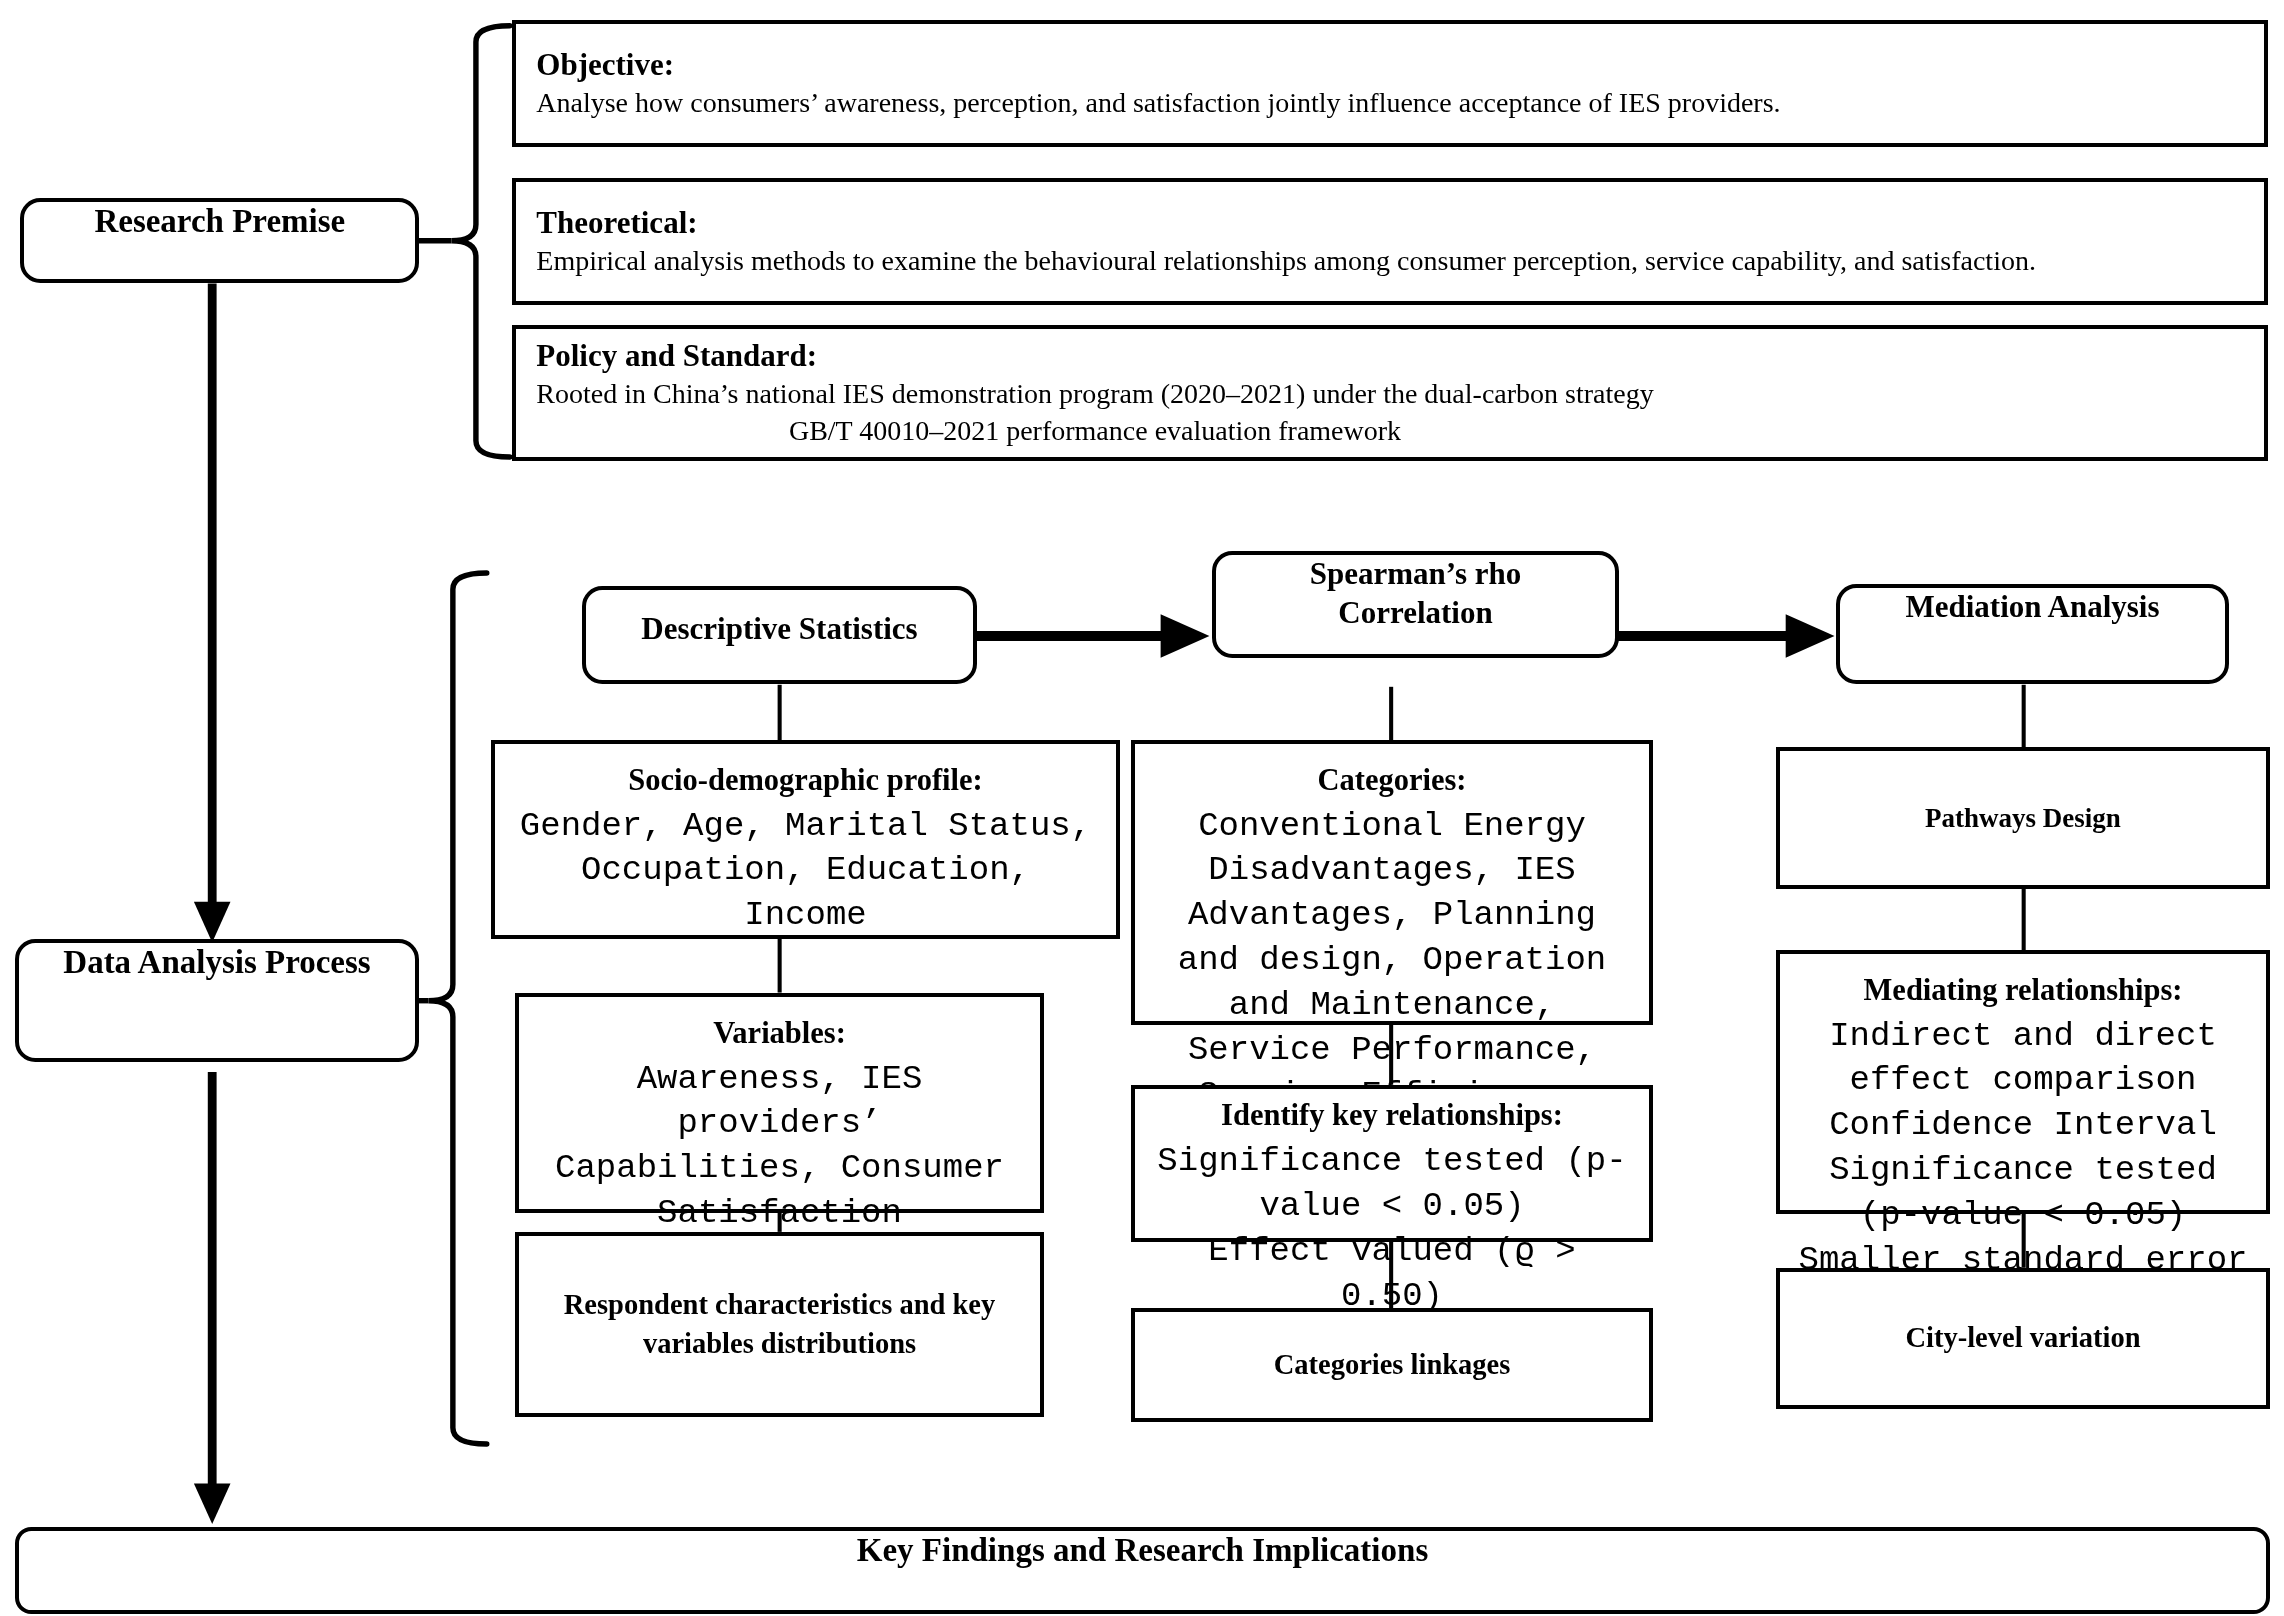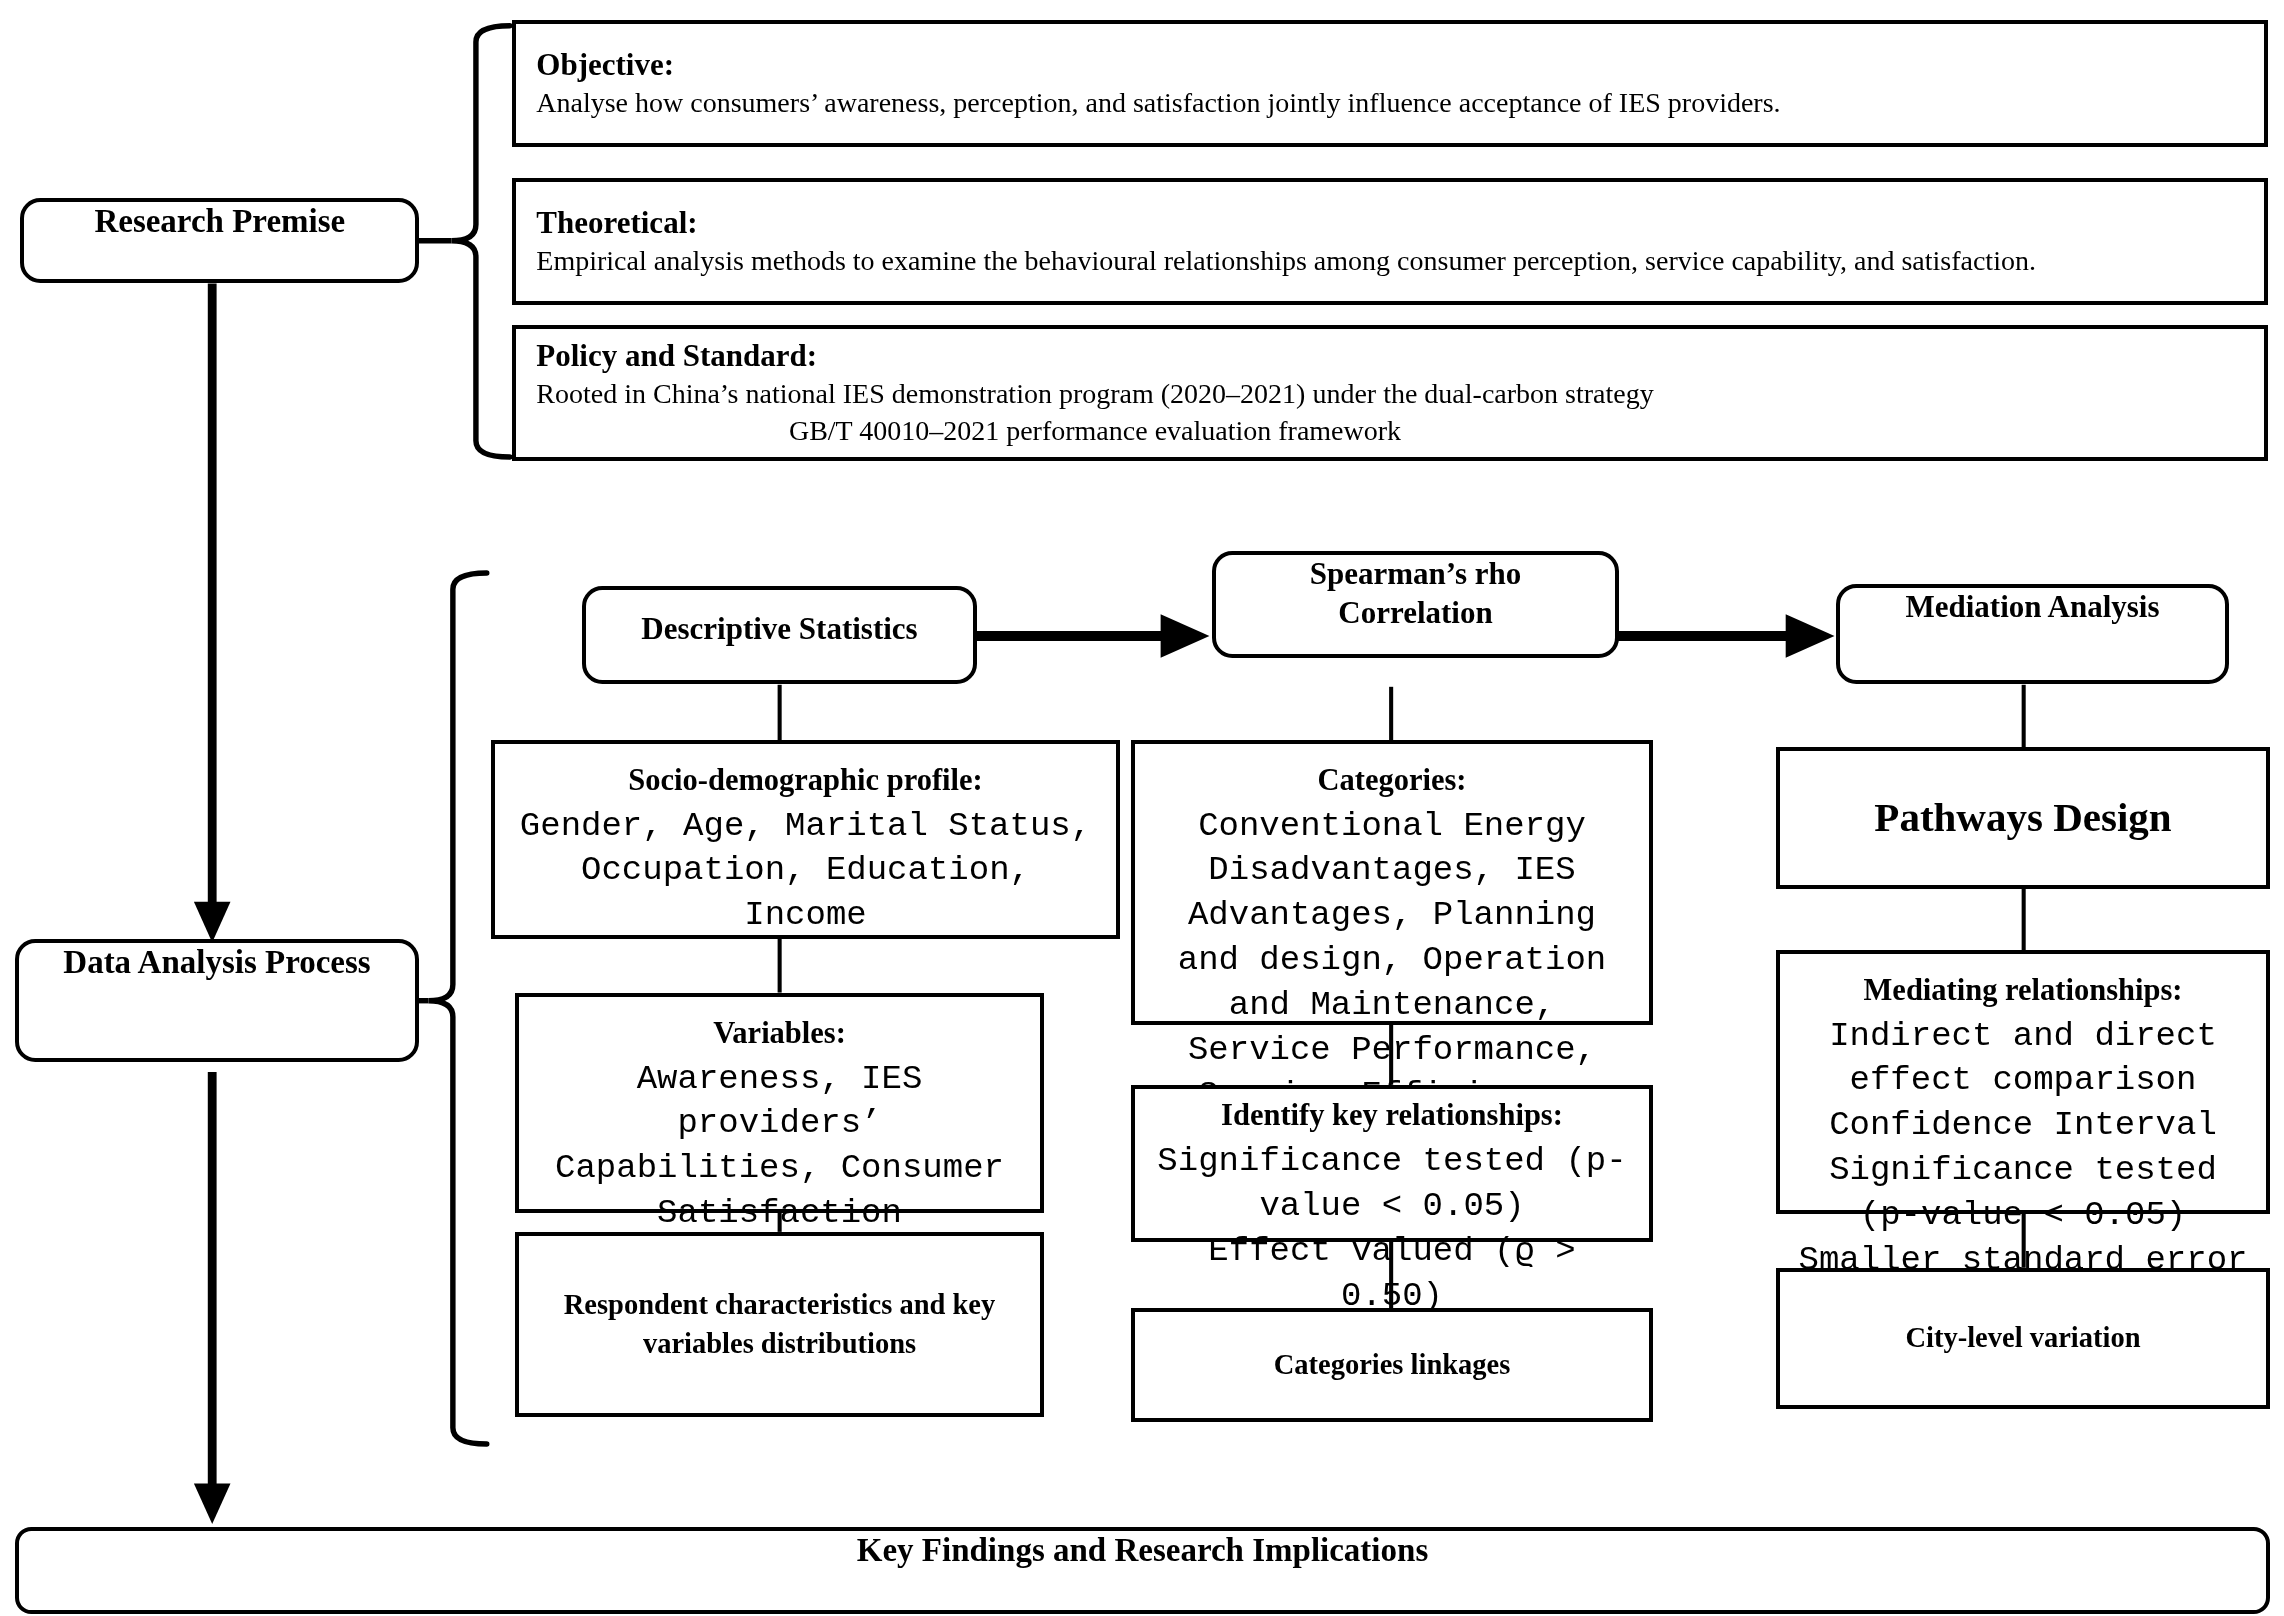--- a/index.html
+++ b/index.html
@@ -25,21 +25,21 @@
   .topbox{display:flex;flex-direction:column;align-items:flex-start;justify-content:center;padding:4.1px 20.3px;}
   .topbox .tb-title{font-weight:bold;font-size:31px;line-height:1.3;}
   .topbox .tb-body{font-size:28px;line-height:1.32;white-space:pre-line;}
   
   .subbox{display:flex;flex-direction:column;}
   .subbox .bt{font-weight:bold;font-size:30.5px;line-height:1.2;padding:17.6px 11px 0;}
   .subbox .bb{flex:1;display:flex;align-items:center;justify-content:center;
               font-size:34px;line-height:1.32;padding:5.4px 17.6px 16.3px;white-space:pre-line;font-family:Liberation Mono, monospace;}
   .boldbox{display:flex;align-items:center;justify-content:center;
            font-weight:bold;font-size:28.5px;line-height:1.35;padding:6.8px 27px;white-space:pre-line;}
-  .hero{font-size:41px;}
+  .hero{font-size:27px;}
   svg.overlay{position:absolute;left:0;top:0;pointer-events:none;}
 </style>
 </head>
 <body>
 
 <div id="stage">
 
   <svg class="overlay" width="2284" height="1617" viewBox="0 0 3369 2385">
 
     <path d="M 752 38 Q 702 38 702 62 L 702 331 Q 702 355 666 355 Q 702 355 702 379 L 702 650 Q 702 674 752 674" fill="none" stroke="#000" stroke-width="8" stroke-linecap="round"></path>

